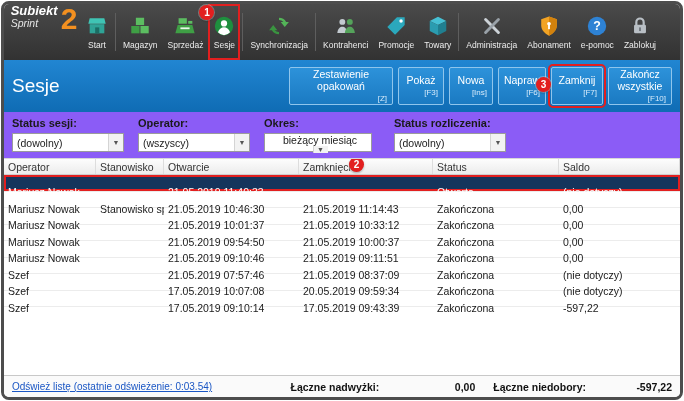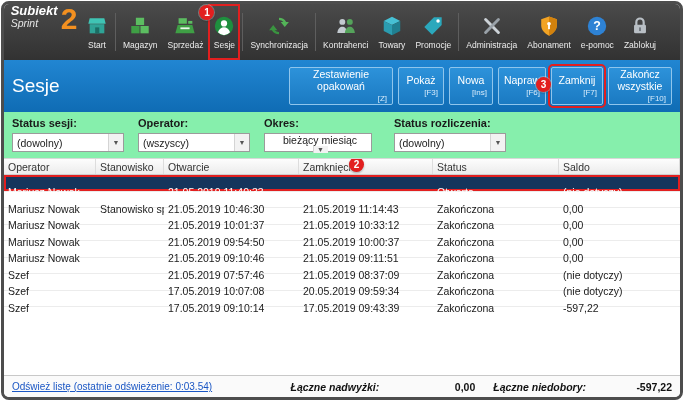--- a/index.html
+++ b/index.html
@@ -29,21 +29,21 @@
   .page-title { color:#fff; font-size:19px; font-weight:400; }
   .hbtns { margin-left:auto; display:flex; gap:5px; align-items:center; }
   .hbtn { height:38px; background:linear-gradient(#2d92da,#1b7ac2); border:1px solid #8fc5ec;
           border-radius:2px; color:#fff; display:flex; flex-direction:column;
           justify-content:center; align-items:center; padding:2px 3px; position:relative; cursor:pointer; }
   .hbtn .blabel { font-size:10.5px; text-align:center; line-height:1.12; }
   .hbtn .bkey { font-size:8px; color:#d7ebfb; align-self:flex-end; margin:1px 2px 0 0; }
   .hb0{width:104px} .hb1{width:46px} .hb2{width:44px} .hb3{width:48px} .hb4{width:52px} .hb5{width:64px}
 
   
-  .filters { height:47px; flex:0 0 auto; background:#86efac; border-bottom:1px solid #d8d8d8;
+  .filters { height:47px; flex:0 0 auto; background:#8b5cf6; border-bottom:1px solid #d8d8d8;
              display:flex; gap:14px; padding:5px 8px 6px; }
   .fgroup { display:flex; flex-direction:column; justify-content:space-between; }
   .flabel { font-size:11px; font-weight:bold; color:#1a1a1a; }
   .fselect { width:112px; height:19px; background:#fff; border:1px solid #9b9b9b;
              display:flex; align-items:center; justify-content:space-between;
              font-size:10.5px; color:#222; padding-left:4px; cursor:pointer; }
   .fgroup.g3 .fselect { width:108px;flex-direction:column; }
   .fgroup.g4 { margin-left:8px; }
   .farrow { width:15px; height:100%; display:flex; align-items:center; justify-content:center;
             color:#555; font-size:7px; background:#f2f2f2; border-left:1px solid #d4d4d4; }
@@ -61,21 +61,21 @@
   .c0{width:92px} .c1{width:68px} .c2{width:135px} .c3{width:134px} .c4{width:126px} .c5{flex:1}
   .trow.selected { background:#15355c; }
   .trow.selected .td { color:#fff; }
   .fill { flex:1; background:#fff; }
 
   
   .statusbar { height:22px; flex:0 0 auto; background:#fafafa; border-top:1px solid #c8c8c8;
                display:flex; align-items:center; padding:10px 8px; }
   .refresh-link { font-size:10px; color:#1a56c4; text-decoration:underline; cursor:pointer; white-space:nowrap; }
   .sums { margin-left:auto; display:flex; align-items:center; gap:8px; }
-  .sum-label { font-size:10.5px; font-weight:bold; color:#111; white-space:nowrap;font-style:italic; }
+  .sum-label { font-size:10.5px; font-weight:bold; color:#111; white-space:nowrap; }
   .sum-val { font-size:10.5px; font-weight:bold; color:#111; text-align:right; }
   .sv1 { width:88px; margin-right:10px; } .sv2 { width:78px; }
 
   
   .annot-inbox { box-shadow: inset 0 0 0 2px #e21f1f; }
   .annot-outline { outline:2px solid #e21f1f; outline-offset:1px; }
   .badge { position:absolute; width:15px; height:15px; border-radius:50%; background:#e21f1f;
            color:#fff; font-size:10px; font-weight:bold; display:flex; align-items:center;
            justify-content:center; z-index:20;
            box-shadow:0 0 0 1px rgba(255,255,255,.3), 0 1px 2px rgba(0,0,0,.4); }
@@ -156,33 +156,33 @@
           <circle cx="8" cy="7.5" r="3.2" fill="#c3cad0"></circle>
           <path d="M2.5 19.5c.7-4.5 3-6.6 5.5-6.6s4.8 2.1 5.5 6.6z" fill="#c3cad0"></path>
           <circle cx="16.2" cy="7.5" r="3.2" fill="#55a35b"></circle>
           <path d="M10.7 19.5c.7-4.5 3-6.6 5.5-6.6s4.8 2.1 5.5 6.6z" fill="#55a35b"></path>
         </svg>
         <span class="tlabel">Kontrahenci</span>
       </div>
 
       <div class="tb-item">
         <svg class="ticon" viewBox="0 0 24 24">
+          <path d="M13 2.5h8.5V11L11 21.5 2.5 13z" fill="#2ba8bc"></path>
+          <circle cx="17.5" cy="6.5" r="1.9" fill="#fff"></circle>
+        </svg>
+        <span class="tlabel">Promocje</span>
+      </div>
+
+      <div class="tb-item">
+        <svg class="ticon" viewBox="0 0 24 24">
           <path d="M12 2l9 4.5L12 11 3 6.5z" fill="#46c0d4"></path>
           <path d="M3 6.5l9 4.5v11l-9-4.5z" fill="#2b9cb0"></path>
           <path d="M21 6.5L12 11v11l9-4.5z" fill="#207f90"></path>
         </svg>
         <span class="tlabel">Towary</span>
-      </div>
-
-      <div class="tb-item">
-        <svg class="ticon" viewBox="0 0 24 24">
-          <path d="M13 2.5h8.5V11L11 21.5 2.5 13z" fill="#2ba8bc"></path>
-          <circle cx="17.5" cy="6.5" r="1.9" fill="#fff"></circle>
-        </svg>
-        <span class="tlabel">Promocje</span>
       </div>
 
       <div class="tb-sep"></div>
 
       <div class="tb-item">
         <svg class="ticon" viewBox="0 0 24 24">
           <rect x="0.5" y="10.4" width="23" height="3.2" rx="1.6" fill="#ccd2d7" transform="rotate(45 12 12)"></rect>
           <rect x="0.5" y="10.4" width="23" height="3.2" rx="1.6" fill="#99a1a8" transform="rotate(-45 12 12)"></rect>
         </svg>
         <span class="tlabel">Administracja</span>

